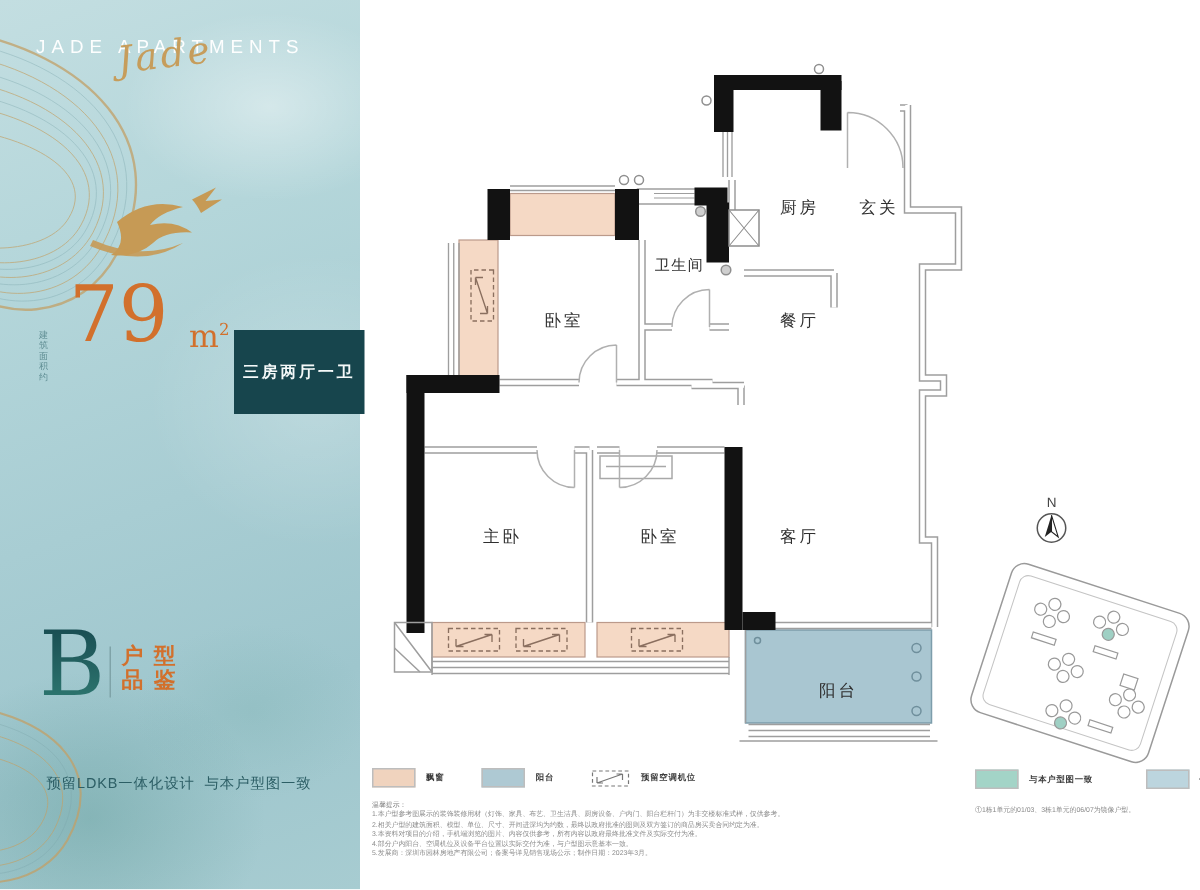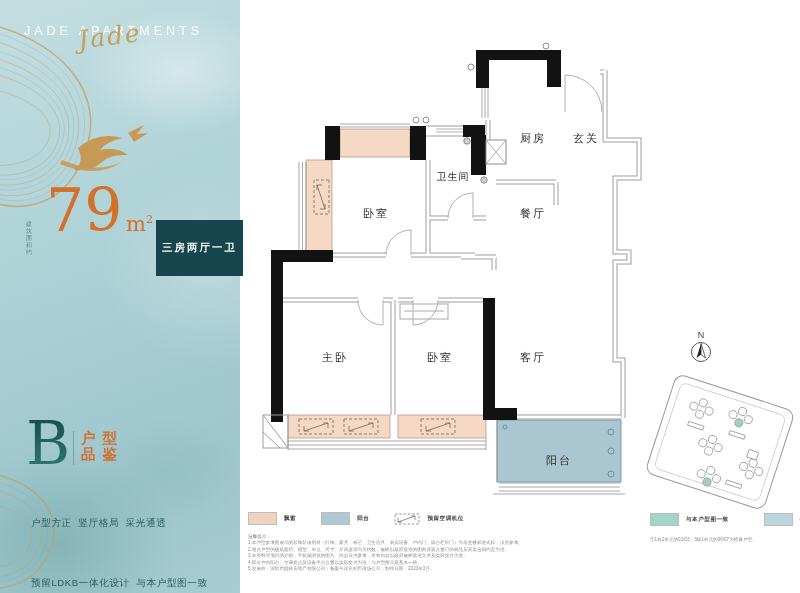--- a/index.html
+++ b/index.html
@@ -18,21 +18,21 @@
     font-size:12.5px;letter-spacing:4px;font-weight:400;white-space:nowrap;}
   .brand-script{position:absolute;left:78px;top:22px;color:#c79a55;
     font-family:"DejaVu Serif",serif;font-style:italic;font-size:25px;
     transform:rotate(-7deg);letter-spacing:2px;opacity:.95;}
   .deco{position:absolute;left:0;top:0;}
   
   .area-row{position:absolute;left:26px;top:192px;height:50px;}
   .area-sub{position:absolute;left:0px;top:29px;font-size:6px;line-height:7px;
     color:#5e8c92;letter-spacing:1px;}
   .area-num{position:absolute;left:20px;top:-8px;color:#d2702c;
-    font-family:"DejaVu Serif",serif;font-size:60px;line-height:52px;}
+    font-family:"DejaVu Serif",serif;font-size:52px;line-height:52px;}
   .area-unit{position:absolute;left:100px;top:20px;color:#d2702c;
     font-family:"DejaVu Serif",serif;font-size:21px;}
   .area-unit sup{font-size:11px;}
   .area-badge{position:absolute;left:130px;top:28px;background:#17454d;color:#f4f9f9;
     font-size:10.5px;font-weight:bold;letter-spacing:2px;padding:21px 6px;white-space:nowrap;}
   
   .bblock{position:absolute;left:26px;top:414px;height:64px;}
   .bletter{position:absolute;left:0;top:0;font-family:"DejaVu Serif",serif;
     font-size:60px;line-height:58px;color:#1d5257;
     background:linear-gradient(180deg,#174a50,#2f7a72);-webkit-background-clip:text;
@@ -114,21 +114,20 @@
     <div class="bblock">
       <div class="bletter">B</div>
       <div class="bdiv"></div>
       <div class="btitle">
         <div>户型</div>
         <div>品鉴</div>
       </div>
     </div>
 
     <div class="features">
-      <div>户型方正  竖厅格局  采光通透</div>
       <div>预留LDKB一体化设计  与本户型图一致</div>
       
       
     </div>
   </div>
 
   <svg class="plan" width="420" height="480" viewBox="0 0 420 480">
 
     <g fill="#f5d9c5" stroke="#bb9a8b" stroke-width="0.8">
       <rect x="97" y="99" width="70" height="28"></rect>

